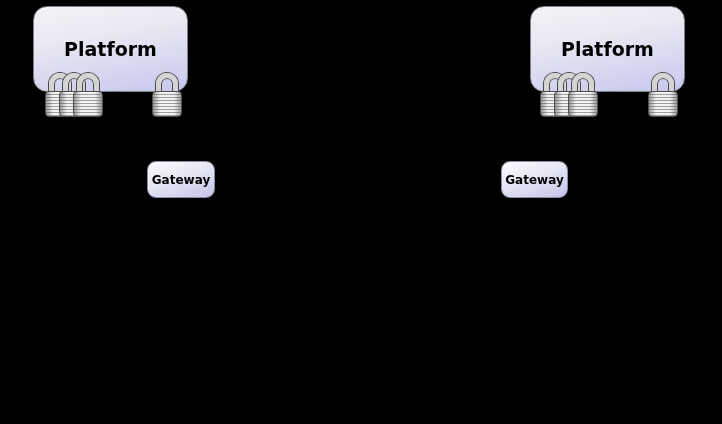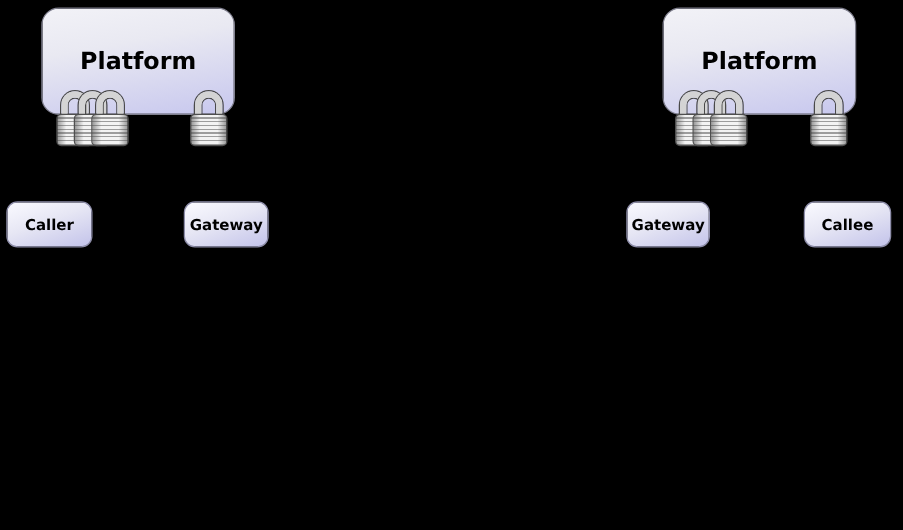--- a/index.html
+++ b/index.html
@@ -154,29 +154,23 @@
       <div class="shackle"></div>
       <div class="lock-body"></div>
     </div>
   </div>
 
   <div class="lock" id="lock-single-right">
     <div class="shackle"></div>
     <div class="lock-body"></div>
   </div>
 
-  <div class="node" id="node-caller">
-    <span class="node-label">Caller</span>
-  </div>
 
   <div class="node" id="node-gateway-left">
     <span class="node-label">Gateway</span>
   </div>
 
   <div class="node" id="node-gateway-right">
     <span class="node-label">Gateway</span>
   </div>
 
-  <div class="node" id="node-callee">
-    <span class="node-label">Callee</span>
-  </div>
 
 </div>
 
 </body></html>

